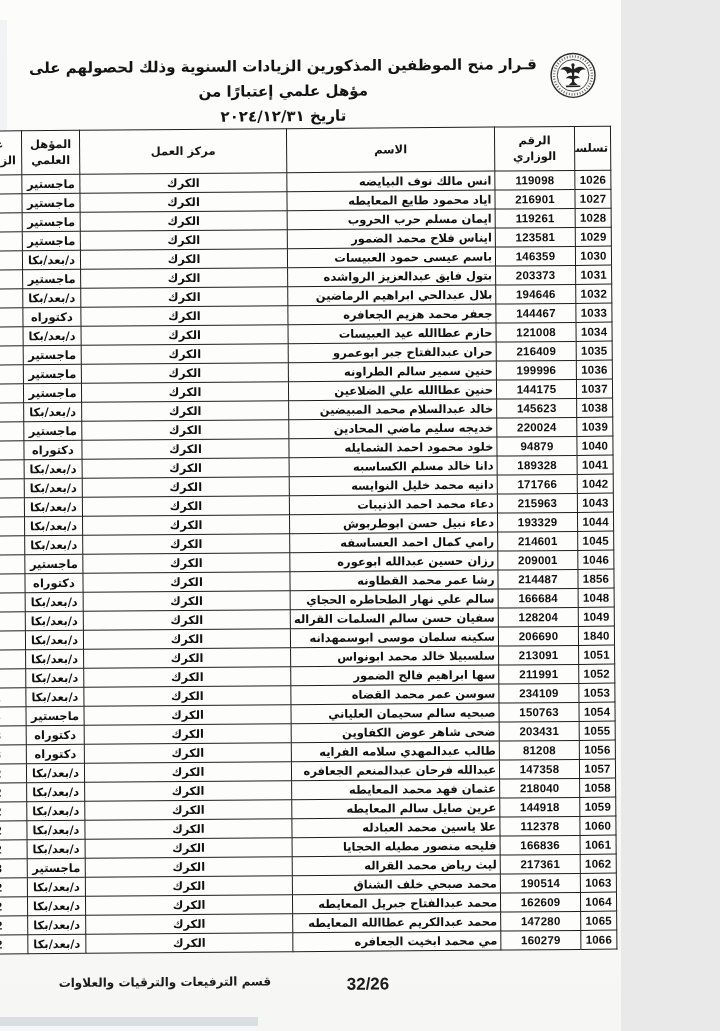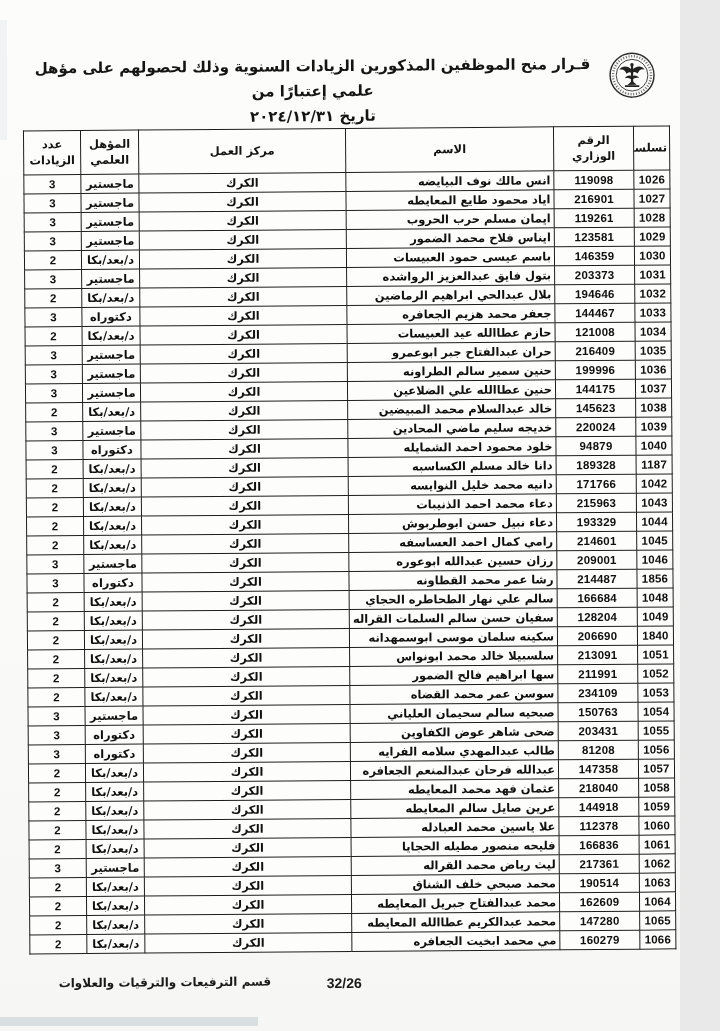--- a/index.html
+++ b/index.html
@@ -2,21 +2,21 @@
 <html lang="ar"><head>
 <meta charset="utf-8">
 <style>
   html,body{margin:0;padding:0;}
   body{
     width:720px;height:1031px;overflow:hidden;
     background:#e9e9e9;
     font-family:"DejaVu Sans","Liberation Sans",sans-serif;
   }
   .page{
-    position:relative;width:680px;height:1031px;
+    position:relative;width:621px;height:1031px;
     background:linear-gradient(180deg,#fcfcfb 0%,#fafaf8 60%,#f6f6f4 100%);
     overflow:hidden;color:#171717;
   }
   .scan-edge-left{
     position:absolute;left:0;top:20px;width:7px;height:120px;
     background:#edf1f3;opacity:.8;
   }
   .scan-strip-bottom{
     position:absolute;left:0;bottom:5px;width:258px;height:9px;
     background:#d4d9dc;border-radius:1px;opacity:.85;
@@ -64,23 +64,23 @@
   td.c-name{text-align:right;padding-right:4px;font-size:11.8px;}
   td.c-center{text-align:center;font-size:11px;}
   td.c-qual{text-align:center;font-size:10.5px;}
   
   .doc-footer{position:absolute;top:974px;left:0;right:0;height:20px;}
   .dept{
     position:absolute;left:55px;top:0;
     font-size:12px;font-weight:700;direction:rtl;color:#1a1a1a;
   }
   .pagenum{
-    position:absolute;left:323px;top:1px;
+    position:absolute;left:343px;top:1px;
     font-family:"Liberation Sans","DejaVu Sans",sans-serif;
-    font-size:14px;font-weight:700;color:#1a1a1a;
+    font-size:17px;font-weight:700;color:#1a1a1a;
   }
 </style>
 </head>
 <body>
 
 <div class="page">
   <div class="scan-edge-left"></div>
 
   <div class="content">
 
@@ -239,21 +239,21 @@
           </tr>
           <tr>
             <td class="c-serial">1040</td>
             <td class="c-minno">94879</td>
             <td class="c-name">خلود محمود احمد الشمايله</td>
             <td class="c-center">الكرك</td>
             <td class="c-qual">دكتوراه</td>
             <td class="c-count">3</td>
           </tr>
           <tr>
-            <td class="c-serial">1187</td>
+            <td class="c-serial">1041</td>
             <td class="c-minno">189328</td>
             <td class="c-name">دانا خالد مسلم الكساسبه</td>
             <td class="c-center">الكرك</td>
             <td class="c-qual">د/بعد/بكا</td>
             <td class="c-count">2</td>
           </tr>
           <tr>
             <td class="c-serial">1042</td>
             <td class="c-minno">171766</td>
             <td class="c-name">دانيه محمد خليل النوايسه</td>

